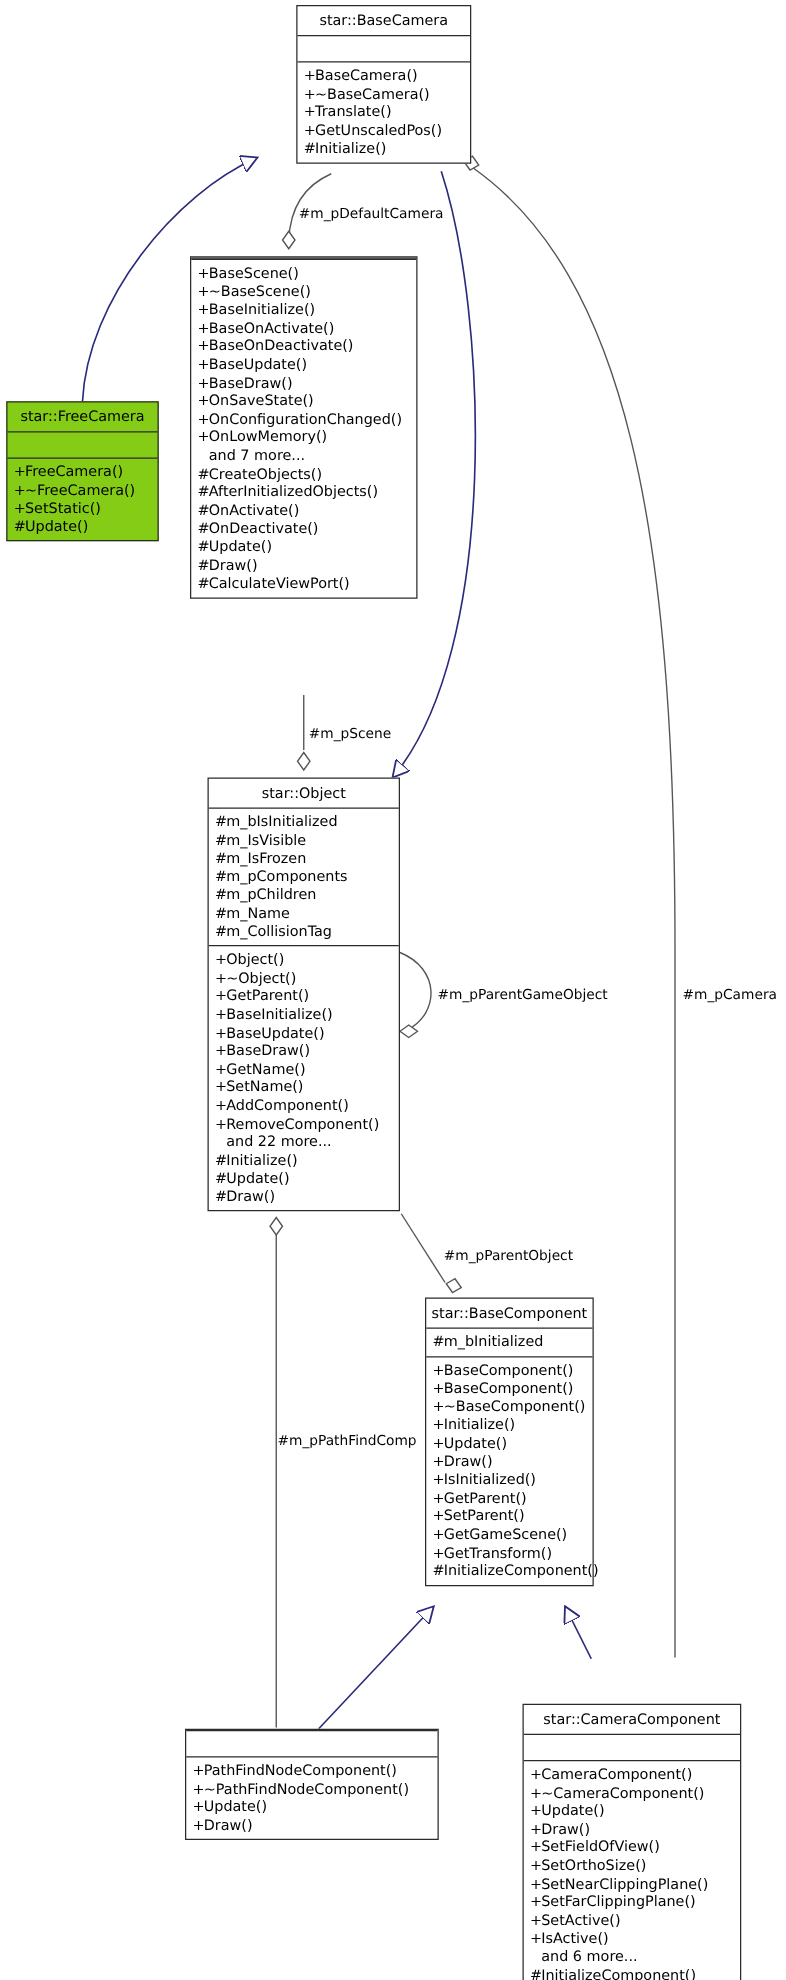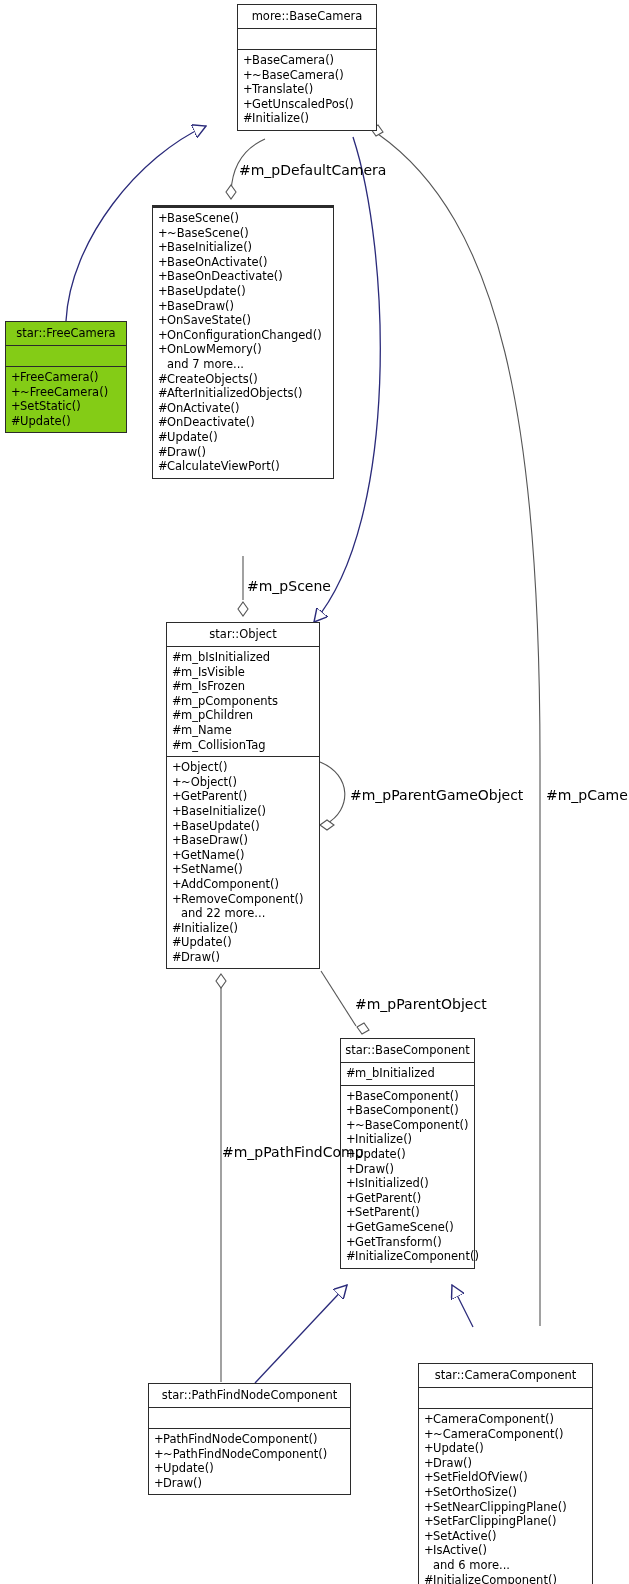--- a/index.html
+++ b/index.html
@@ -58,21 +58,21 @@
   }
   .node .row .vis{
     display:inline-block;
     width:9px;
   }
   .node .row.more{
     padding-left:0px;
   }
   .edge-label{
     position:absolute;
-    font-size:14px;
+    font-size:11px;
     line-height:13px;
     color:#000000;
     white-space:nowrap;
     background:transparent;
     z-index:6;
   }
 </style>
 </head>
 <body>
 
@@ -106,21 +106,21 @@
 
     <path d="M 378,134 C 500,220 540,420 540,760 L 540,1326" fill="none" stroke="#555555" stroke-width="1.1"></path>
     <polygon points="371,129 378,125 383,132 376,136" fill="#ffffff" stroke="#555555" stroke-width="1.1"></polygon>
 
     <path d="M 255,1383 L 347,1285" fill="none" stroke="#2a2a7a" stroke-width="1.3" marker-end="url(#inh)"></path>
 
     <path d="M 473,1327 L 452,1285" fill="none" stroke="#2a2a7a" stroke-width="1.3" marker-end="url(#inh)"></path>
   </svg>
 
   <div class="node" style="left:237px; top:4px; width:140px;">
-    <div class="title">more::BaseCamera</div>
+    <div class="title">star::BaseCamera</div>
     <div class="sep"></div>
     <div class="compartment empty"></div>
     <div class="sep"></div>
     <div class="compartment">
         <div class="row"><span class="vis">+</span><span>BaseCamera()</span></div>
         <div class="row"><span class="vis">+</span><span>~BaseCamera()</span></div>
         <div class="row"><span class="vis">+</span><span>Translate()</span></div>
         <div class="row"><span class="vis">+</span><span>GetUnscaledPos()</span></div>
         <div class="row"><span class="vis">#</span><span>Initialize()</span></div>
       </div>
@@ -212,21 +212,20 @@
         <div class="row"><span class="vis">+</span><span>IsInitialized()</span></div>
         <div class="row"><span class="vis">+</span><span>GetParent()</span></div>
         <div class="row"><span class="vis">+</span><span>SetParent()</span></div>
         <div class="row"><span class="vis">+</span><span>GetGameScene()</span></div>
         <div class="row"><span class="vis">+</span><span>GetTransform()</span></div>
         <div class="row"><span class="vis">#</span><span>InitializeComponent()</span></div>
       </div>
   </div>
 
   <div class="node" style="left:148px; top:1383px; width:203px;">
-    <div class="title">star::PathFindNodeComponent</div>
     <div class="sep"></div>
     <div class="compartment empty"></div>
     <div class="sep"></div>
     <div class="compartment">
         <div class="row"><span class="vis">+</span><span>PathFindNodeComponent()</span></div>
         <div class="row"><span class="vis">+</span><span>~PathFindNodeComponent()</span></div>
         <div class="row"><span class="vis">+</span><span>Update()</span></div>
         <div class="row"><span class="vis">+</span><span>Draw()</span></div>
       </div>
   </div>

